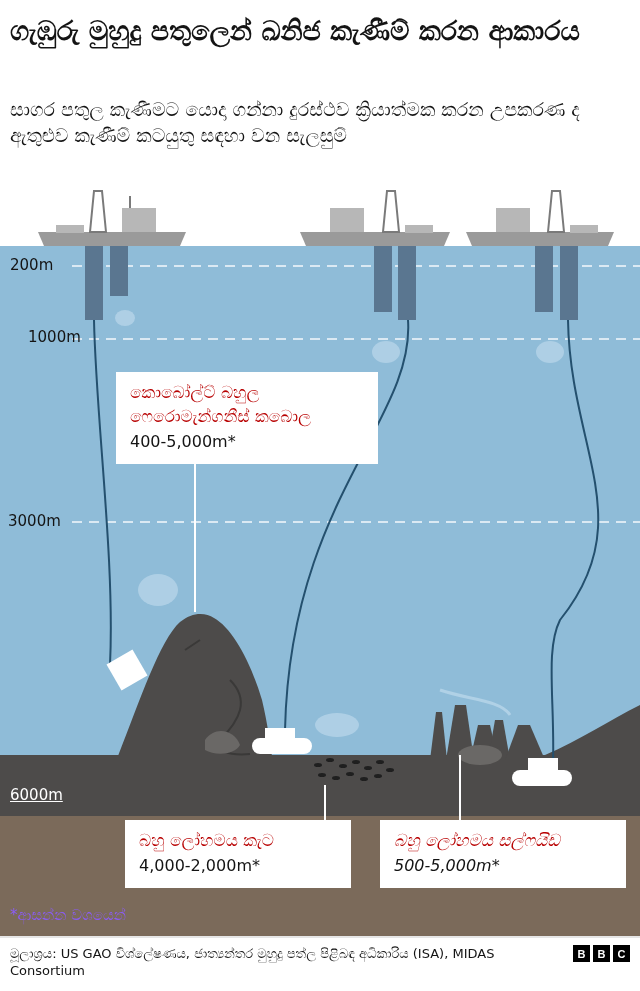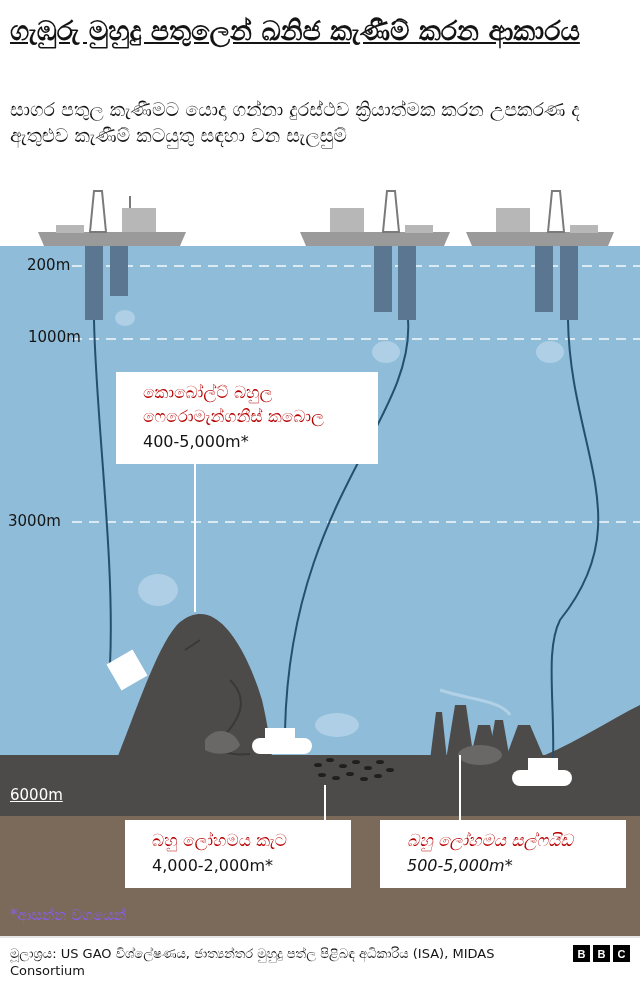--- a/index.html
+++ b/index.html
@@ -1,22 +1,22 @@
 <!DOCTYPE html>
 <html><head>
 <meta charset="utf-8">
 <style>
   html, body { margin: 0; padding: 0; }
   body { width: 640px; height: 991px; background: #ffffff; position: relative; overflow: hidden;
          font-family: "DejaVu Sans", sans-serif; color: #141414; }
-  .title { position: absolute; left: 10px; top: 14px; width: 600px; font-size: 27px; font-weight: bold; line-height: 34px; margin: 0; text-decoration: underline; }
+  .title { position: absolute; left: 10px; top: 14px; width: 600px; font-size: 27px; font-weight: bold; line-height: 34px; margin: 0; }
   .subtitle { position: absolute; left: 10px; top: 96px; width: 620px; font-size: 19px; line-height: 26px; margin: 0; }
   #scene { position: absolute; left: 0; top: 0; width: 640px; height: 991px; }
   .depth-label { position: absolute; font-size: 15px; }
-  .callout { position: absolute; background: #ffffff; padding: 8px 27px; box-sizing: border-box; }
+  .callout { position: absolute; background: #ffffff; padding: 8px 14px; box-sizing: border-box; }
   .callout .name { color: #b80000; font-size: 17px; line-height: 24px; }
   .callout .range { color: #141414; font-size: 16px; line-height: 24px; margin-top: 2px; }
   .footnote { position: absolute; left: 10px; top: 906px; color: #8b5cf6; font-size: 15px; }
   .source { position: absolute; left: 10px; top: 945px; width: 530px; font-size: 13px; line-height: 17px; color: #141414; }
   .bbc { position: absolute; right: 10px; top: 945px; display: flex; gap: 3px; }
   .bbc span { width: 17px; height: 17px; background: #000; color: #fff; font-size: 11px; font-weight: bold;
               display: flex; align-items: center; justify-content: center; font-family: "Liberation Sans", sans-serif; }
 </style>
 </head>
 <body>
@@ -118,21 +118,21 @@
 
   <g stroke="#ffffff" stroke-width="2">
     <line x1="195" y1="462" x2="195" y2="612"></line>
     <line x1="325" y1="785" x2="325" y2="820"></line>
     <line x1="460" y1="755" x2="460" y2="820"></line>
   </g>
 
   <line x1="0" y1="937" x2="640" y2="937" stroke="#cccccc" stroke-width="1"></line>
 </svg>
 
-<div class="depth-label" style="left:10px; top:256px;margin-left:17px;">200m</div>
+<div class="depth-label" style="left:10px; top:256px;">200m</div>
 <div class="depth-label" style="left:28px; top:328px;">1000m</div>
 <div class="depth-label" style="left:8px; top:512px;">3000m</div>
 <div class="depth-label" style="left:10px; top:786px; color:#ffffff;text-decoration:underline;">6000m</div>
 
 <div class="callout" style="left:116px; top:372px; width:262px; height:92px;">
   <div class="name">කොබෝල්ට් බහුල ෆෙරොමැන්ගනීස් කබොල</div>
   <div class="range">400-5,000m*</div>
 </div>
 <div class="callout" style="left:125px; top:820px; width:226px; height:68px;">
   <div class="name">බහු ලෝහමය කැට</div>

